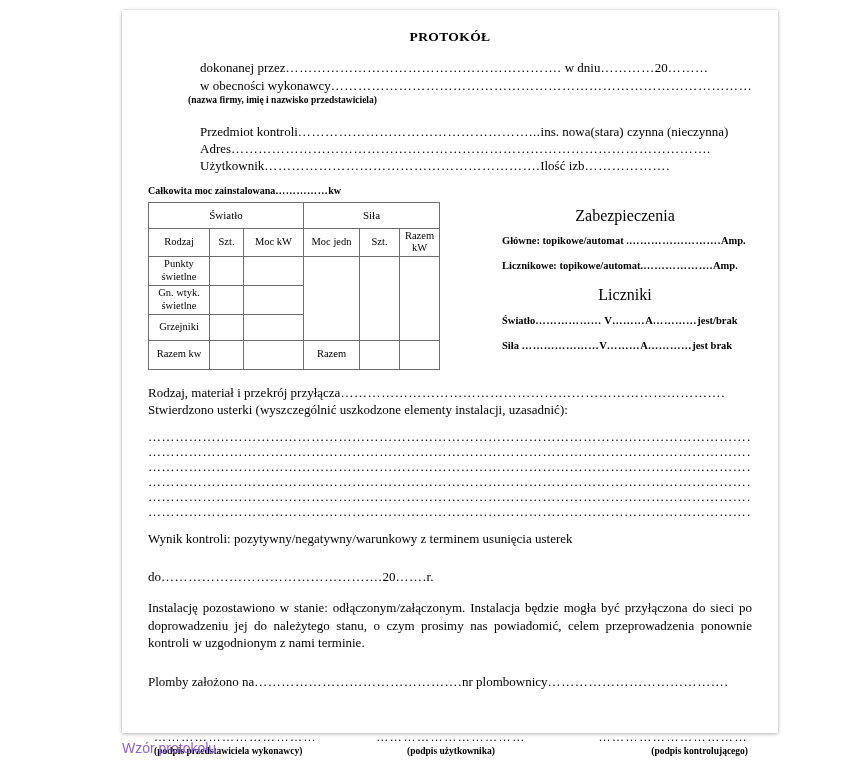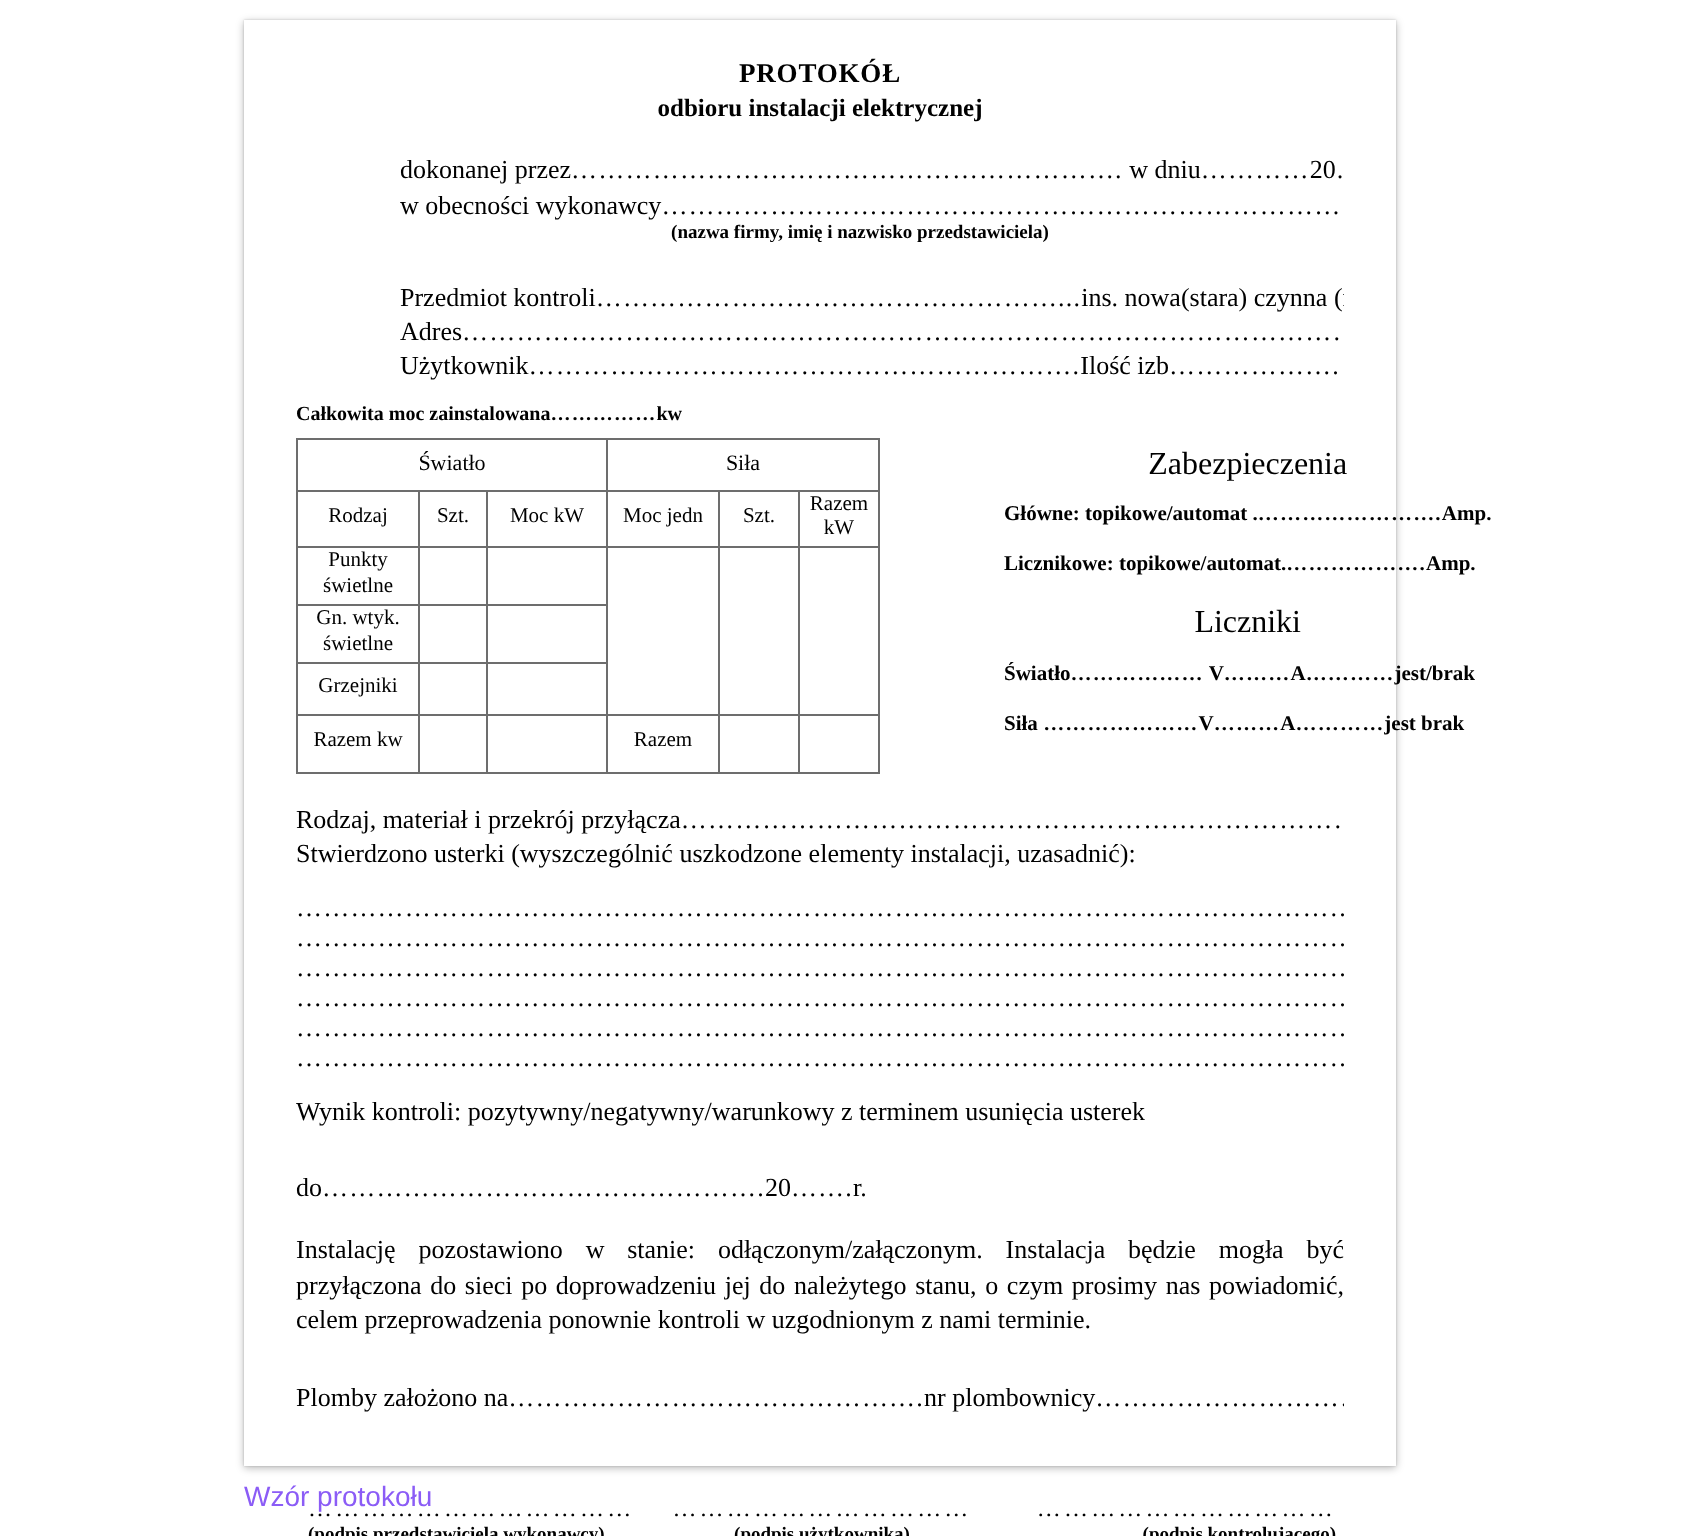--- a/index.html
+++ b/index.html
@@ -12,21 +12,21 @@
   }
   body {
     font-family: "Liberation Serif", serif;
     color: #000000;
   }
 
   #page-sheet {
     position: absolute;
     left: 122px;
     top: 10px;
-    width: 576px;
+    width: 656px;
     height: 723px;
     background: #ffffff;
     box-shadow: 0 1px 4px rgba(0,0,0,0.28), 0 0 1px rgba(0,0,0,0.18);
     box-sizing: border-box;
     padding: 18px 26px 0 26px;
   }
 
   .doc-title {
     text-align: center;
     font-weight: bold;
@@ -48,21 +48,21 @@
     white-space: nowrap;
     overflow: hidden;
   }
   .indent {
     padding-left: 52px;
   }
   .dots {
     letter-spacing: 0.6px;
   }
   .caption-small {
-    text-align: center;
+    text-align: left;
     font-size: 9.5px;
     font-weight: bold;
     margin-top: 1px;
     padding-left: 40px;
   }
 
   .blk-gap-1 { height: 14px; }
   .blk-gap-2 { height: 10px; }
   .blk-gap-3 { height: 18px; }
 
@@ -194,21 +194,20 @@
     font-size: 14px;
     color: #8b5cf6;
   }
 </style>
 </head>
 <body>
 
 <div id="page-sheet">
 
   <div class="doc-title">PROTOKÓŁ</div>
-  <div class="doc-subtitle">odbioru instalacji elektrycznej</div>
 
   <div class="blk-gap-1"></div>
 
   <div class="line-row indent">
     <span>dokonanej przez</span><span class="dots">…………………………………………………….</span>
     <span>w dniu</span><span class="dots">…………</span><span>20</span><span class="dots">………</span>
   </div>
 
   <div class="line-row indent">
     <span>w obecności wykonawcy</span><span class="dots">…………………………………………………………………………………….</span>

